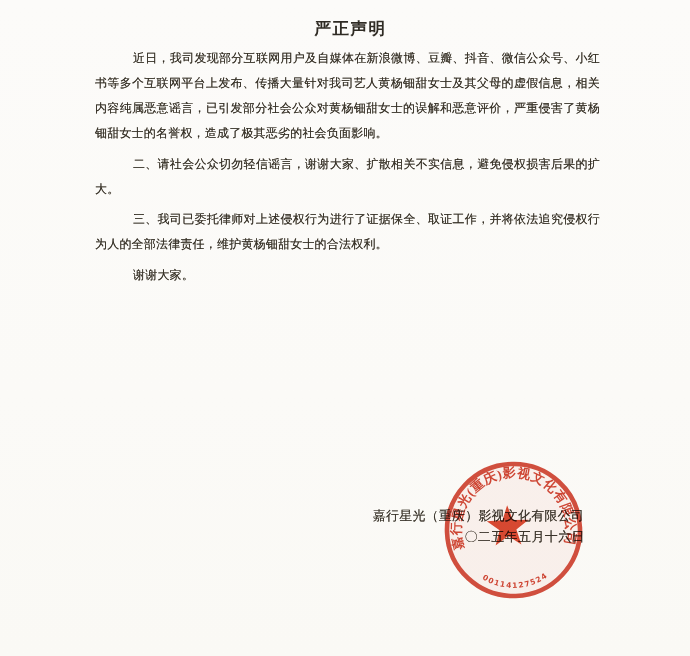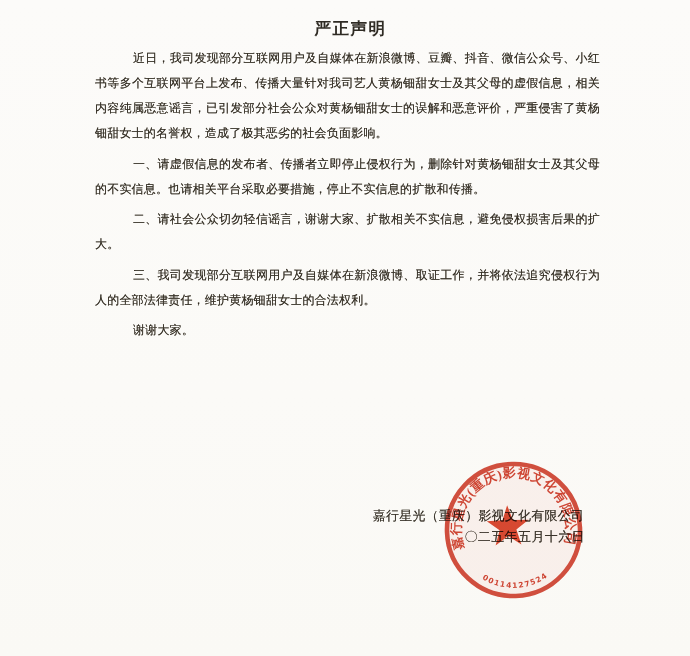--- a/index.html
+++ b/index.html
@@ -98,23 +98,22 @@
 </style>
 </head>
 <body>
 
 <div class="paper">
 
   <h1 class="doc-title">严正声明</h1>
 
   <div class="doc-body">
     <p>近日，我司发现部分互联网用户及自媒体在新浪微博、豆瓣、抖音、微信公众号、小红书等多个互联网平台上发布、传播大量针对我司艺人黄杨钿甜女士及其父母的虚假信息，相关内容纯属恶意谣言，已引发部分社会公众对黄杨钿甜女士的误解和恶意评价，严重侵害了黄杨钿甜女士的名誉权，造成了极其恶劣的社会负面影响。</p>
-    <p>一、请虚假信息的发布者、传播者立即停止侵权行为，删除针对黄杨钿甜女士及其父母的不实信息。也请相关平台采取必要措施，停止不实信息的扩散和传播。</p>
     <p>二、请社会公众切勿轻信谣言，谢谢大家、扩散相关不实信息，避免侵权损害后果的扩大。</p>
-    <p>三、我司发现部分互联网用户及自媒体在新浪微博、取证工作，并将依法追究侵权行为人的全部法律责任，维护黄杨钿甜女士的合法权利。</p>
+    <p>三、我司已委托律师对上述侵权行为进行了证据保全、取证工作，并将依法追究侵权行为人的全部法律责任，维护黄杨钿甜女士的合法权利。</p>
     <p>谢谢大家。</p>
   </div>
 
   <div class="signature-company">嘉行星光（重庆）影视文化有限公司</div>
 
   <div class="signature-date">〇二五年五月十六日</div>
 
   <div class="seal">
     <svg viewBox="0 0 139 138">
       <defs>

